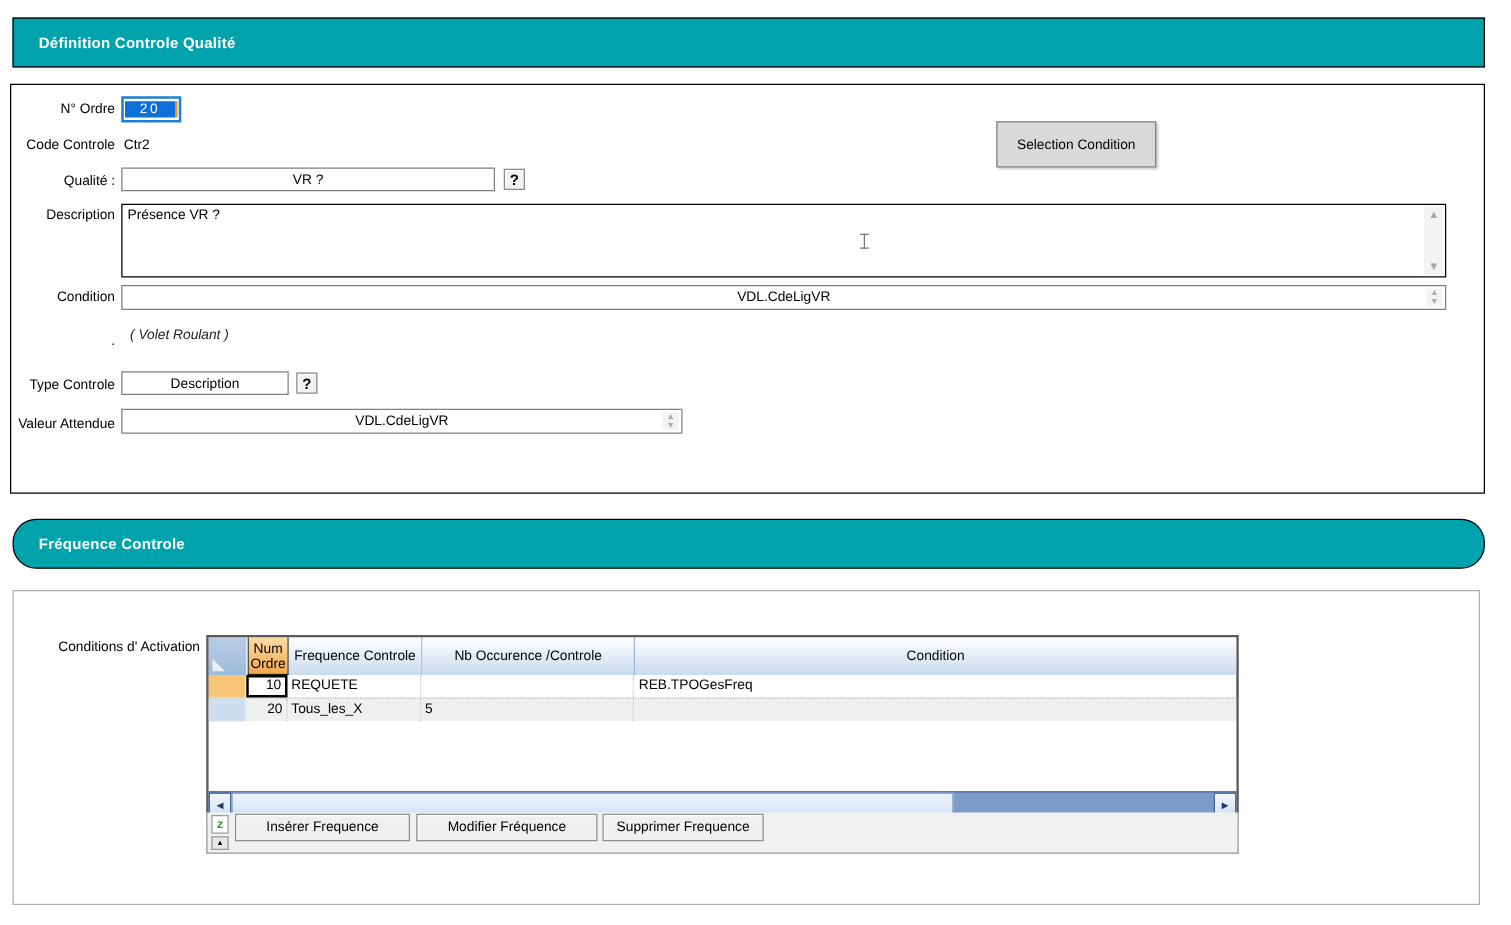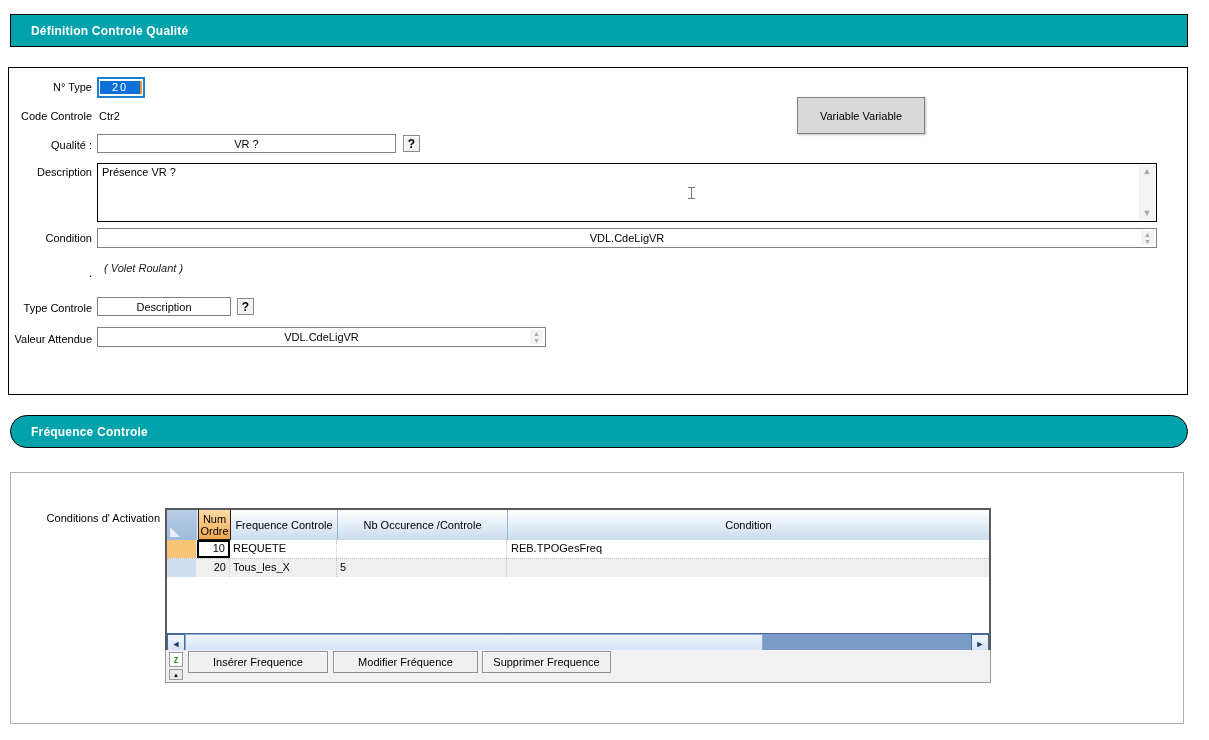--- a/index.html
+++ b/index.html
@@ -1,20 +1,20 @@
 <!DOCTYPE html>
 <html><head>
 <meta charset="utf-8">
 <style>
   html,body{margin:0;padding:0;background:#fff;}
   body{font-family:"Liberation Sans", sans-serif;font-size:11px;color:#000;}
   .stage{position:relative;width:1209px;height:740px;background:#fff;overflow:hidden;}
 
   
-  .titlebar{position:absolute;left:10px;width:1178px;height:33px;background:#00a2ac;border:1px solid #000;
+  .titlebar{position:absolute;left:10px;width:1178px;height:40px;background:#00a2ac;border:1px solid #000;
             display:flex;align-items:center;padding-left:20px;box-sizing:border-box;}
   .titlebar span{color:#fff;font-weight:bold;font-size:12px;letter-spacing:.2px;}
 
   .groupbox{position:absolute;background:#fff;}
   .gb1{left:8px;top:67px;width:1178px;height:326px;border:1px solid #000;}
   .gb2{left:10px;top:472px;width:1172px;height:250px;border:1px solid #b0b0b0;}
 
   .lbl{position:absolute;left:0;width:92px;text-align:right;white-space:nowrap;}
 
   .tbox{position:absolute;background:#fff;border:1px solid #808080;box-sizing:border-box;
@@ -95,21 +95,21 @@
 <body>
 
 <div class="stage">
 
   <div class="titlebar" style="top:14px;">
     <span>Définition Controle Qualité</span>
   </div>
 
   <div class="groupbox gb1"></div>
 
-  <div class="lbl" style="top:81px;">N° Type</div>
+  <div class="lbl" style="top:81px;">N° Ordre</div>
   <div class="numfield">
     <span class="numsel">20</span>
     <span class="caret"></span>
   </div>
 
   <div class="lbl" style="top:110px;">Code Controle</div>
   <div style="position:absolute;left:99px;top:110px;">Ctr2</div>
 
   <div class="lbl" style="top:139px;">Qualité :</div>
   <div class="tbox" style="left:97px;top:134px;width:299px;height:19px;">
@@ -147,21 +147,21 @@
 
   <div class="lbl" style="top:333px;">Valeur Attendue</div>
   <div class="tbox" style="left:97px;top:327px;width:449px;height:20px;">
     <span>VDL.CdeLigVR</span>
     <div class="spinner">
       <span>▲</span>
       <span>▼</span>
     </div>
   </div>
 
-  <div class="graybtn" style="left:797px;top:97px;width:128px;height:37px;">Variable Variable</div>
+  <div class="graybtn" style="left:797px;top:97px;width:128px;height:37px;">Selection Condition</div>
 
   <div class="titlebar" style="top:415px;border-radius:19px;">
     <span>Fréquence Controle</span>
   </div>
 
   <div class="groupbox gb2"></div>
 
   <div class="lbl" style="top:512px;left:0;width:160px;">Conditions d' Activation</div>
 
   <div class="tbl">

